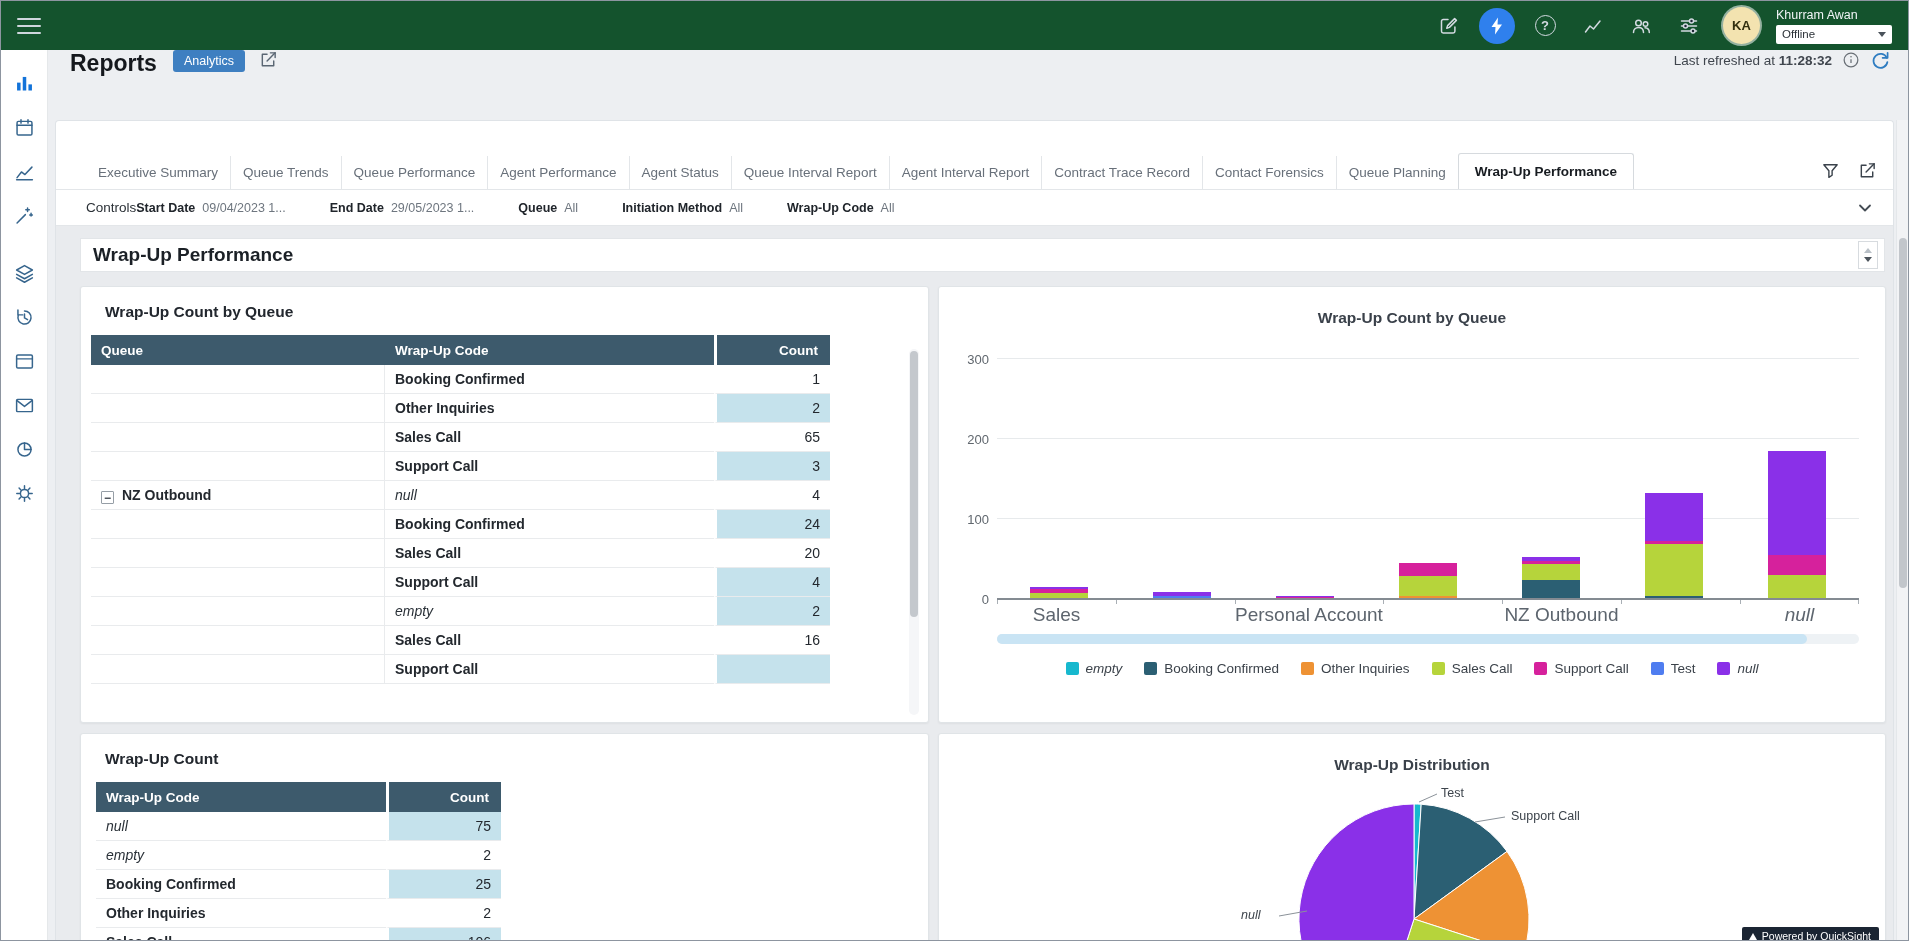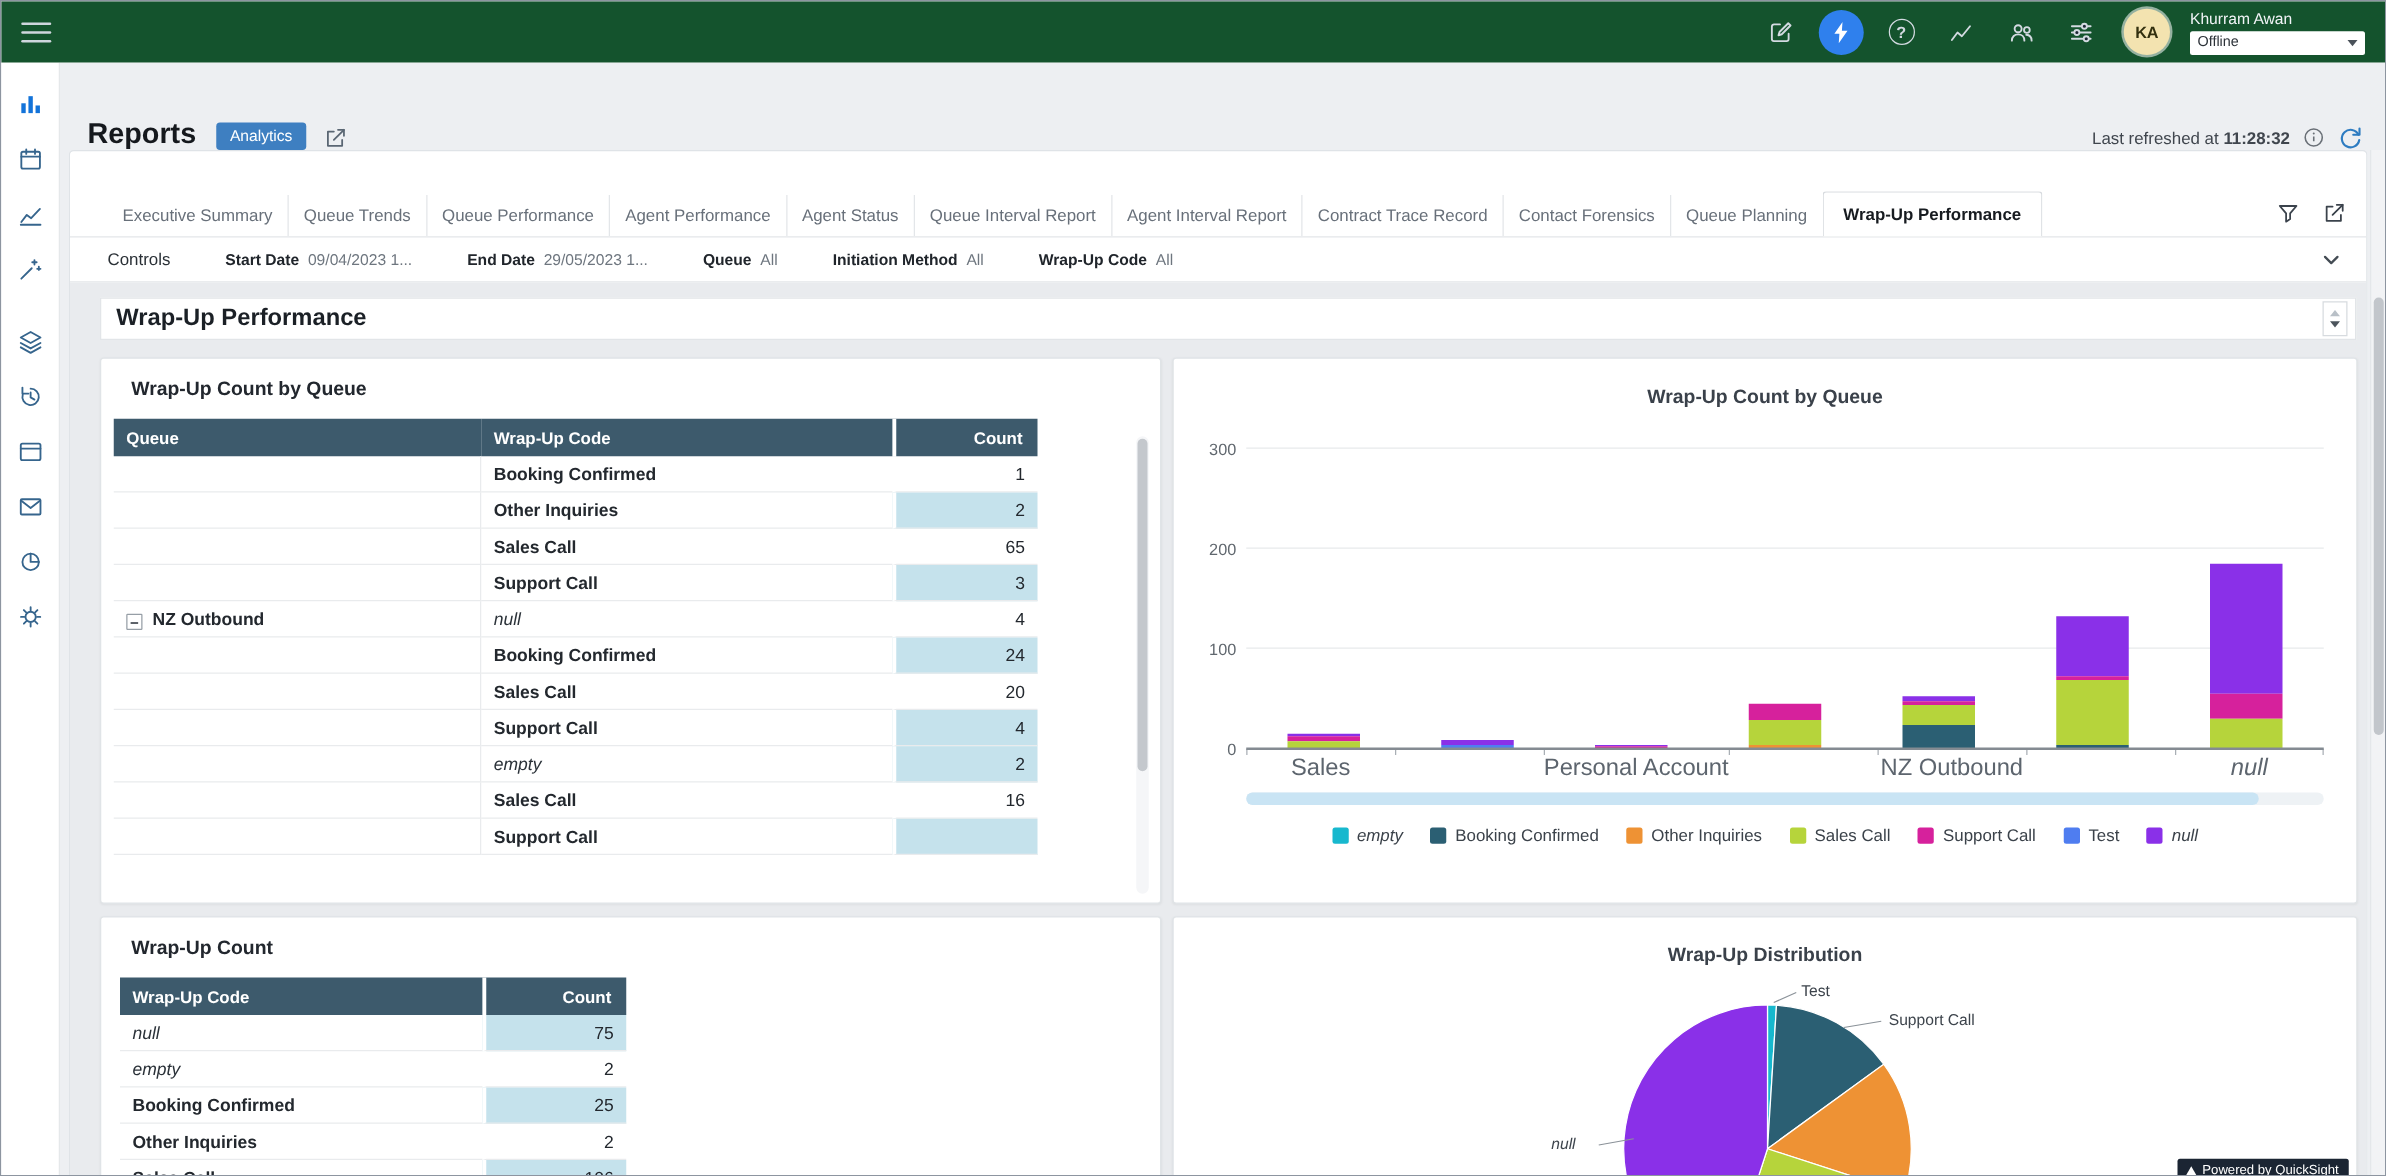--- a/index.html
+++ b/index.html
@@ -16,35 +16,35 @@
   .topbar-right{margin-left:auto;display:flex;align-items:center;gap:12px}
   .tb-icon{width:36px;height:36px;display:flex;align-items:center;justify-content:center;border-radius:50%;cursor:pointer}
   .tb-icon svg{stroke:#d3dae1;fill:none;stroke-width:1.5;stroke-linecap:round;stroke-linejoin:round}
   .tb-icon.bolt{background:#2f80ed}
   .qmark{width:21px;height:21px;border:1.7px solid #d3dae1;border-radius:50%;display:flex;align-items:center;justify-content:center;color:#d3dae1;font-size:13px;font-weight:bold}
   .qmark::after{content:"?"}
   .avatar{width:37px;height:37px;border-radius:50%;background:#f3e3b0;color:#33300f;font-size:13px;font-weight:bold;
           display:flex;align-items:center;justify-content:center;box-shadow:0 0 0 2px rgba(255,255,255,.55);margin-left:4px;cursor:pointer}
   .user-block{display:flex;flex-direction:column;gap:3px;margin-left:4px}
   .user-name{font-size:12.5px;color:#f1f4f7}
-  .status-select{width:140px;height:19px;background:#fff;border-radius:2px;display:flex;align-items:center;justify-content:space-between;
+  .status-select{width:116px;height:19px;background:#fff;border-radius:2px;display:flex;align-items:center;justify-content:space-between;
                  padding:0 6px;font-size:11.5px;color:#2c3238;cursor:pointer}
   .dd-arrow{width:0;height:0;border-left:4px solid transparent;border-right:4px solid transparent;border-top:5px solid #4a525a}
 
   
   .app{display:flex;height:890px;overflow:hidden}
   .sidebar{width:47px;background:#fff;border-right:1px solid #e5e8ea;display:flex;flex-direction:column;align-items:center;padding-top:18px}
   .sb-btn{width:34px;height:30px;display:flex;align-items:center;justify-content:center;margin-bottom:14px;cursor:pointer}
   .sb-btn svg{stroke:#36658d;fill:none;stroke-width:1.7;stroke-linecap:round;stroke-linejoin:round}
   .sb-btn.active svg{stroke:#1373d9}
   .sb-btn.g2{margin-top:14px}
   .main{flex:1;position:relative;background:#edeff2;overflow:hidden}
 
   
-  .reports-row{height:70px;display:flex;align-items:flex-end;padding:0 14px 0 22px}
+  .reports-row{height:70px;display:flex;align-items:flex-start;padding:0 14px 0 22px}
   .page-title{font-size:23px;font-weight:bold;color:#15181d}
   .badge{background:#3e7fc1;color:#fff;font-size:12.5px;padding:4px 11px;border-radius:3px;margin-left:16px}
   .ext-link{margin-left:14px;cursor:pointer}
   .refresh-area{margin-left:auto;display:flex;align-items:center;gap:10px;font-size:13.5px;color:#40464e;padding-right:4px}
   .refresh-area b{font-weight:bold}
 
   
   .card{position:absolute;left:7px;top:70px;bottom:0;width:1839px;background:#fff;border:1px solid #dfe3e7;border-bottom:none;
         border-radius:4px 4px 0 0;display:flex;flex-direction:column;overflow:hidden}
   .card-strip{height:30px}
@@ -52,21 +52,21 @@
   .tabs{display:flex;align-items:flex-end;flex:1;overflow:hidden}
   .tab{font-size:13.5px;color:#68707a;padding:9px 12px;white-space:nowrap;cursor:pointer}
   .tab + .tab{border-left:1px solid #e3e6e9}
   .tab.active{background:#fff;border:1px solid #d6dade;border-bottom:1px solid #fff;margin-bottom:-1px;border-radius:3px 3px 0 0;
               font-weight:bold;color:#171b20;padding:10px 16px;position:relative;z-index:2}
   .tab-icons{display:flex;gap:18px;align-items:center;align-self:center;margin-left:14px}
   .tab-icons span{cursor:pointer}
   .tab-icons svg{stroke:#3b434c;fill:none;stroke-width:1.5;stroke-linecap:round;stroke-linejoin:round}
 
   .controls-row{height:37px;display:flex;align-items:center;padding:0 18px 0 30px;border-top:1px solid #e3e6e9;border-bottom:1px solid #e3e6e9}
-  .controls-label{font-size:13.5px;color:#2a3036;margin-right:44px}
+  .controls-label{font-size:13.5px;color:#2a3036;}
   .filters{display:flex;}
   .filter-chip{display:flex;gap:7px;margin-right:44px;font-size:12.5px;cursor:pointer}
   .filter-label{font-weight:bold;color:#20252b}
   .filter-value{color:#6e767f}
   .controls-chevron{margin-left:auto;cursor:pointer}
   .controls-chevron svg{stroke:#444c54;fill:none;stroke-width:1.8;stroke-linecap:round;stroke-linejoin:round}
 
   
   .dashboard{flex:1;background:#e9ebee;padding:12px 8px 0 24px;overflow:hidden;position:relative}
   .sheet-strip{height:34px;background:#fff;border:1px solid #e2e5e8;display:flex;align-items:center;padding:0 6px 0 12px;margin-bottom:14px}

